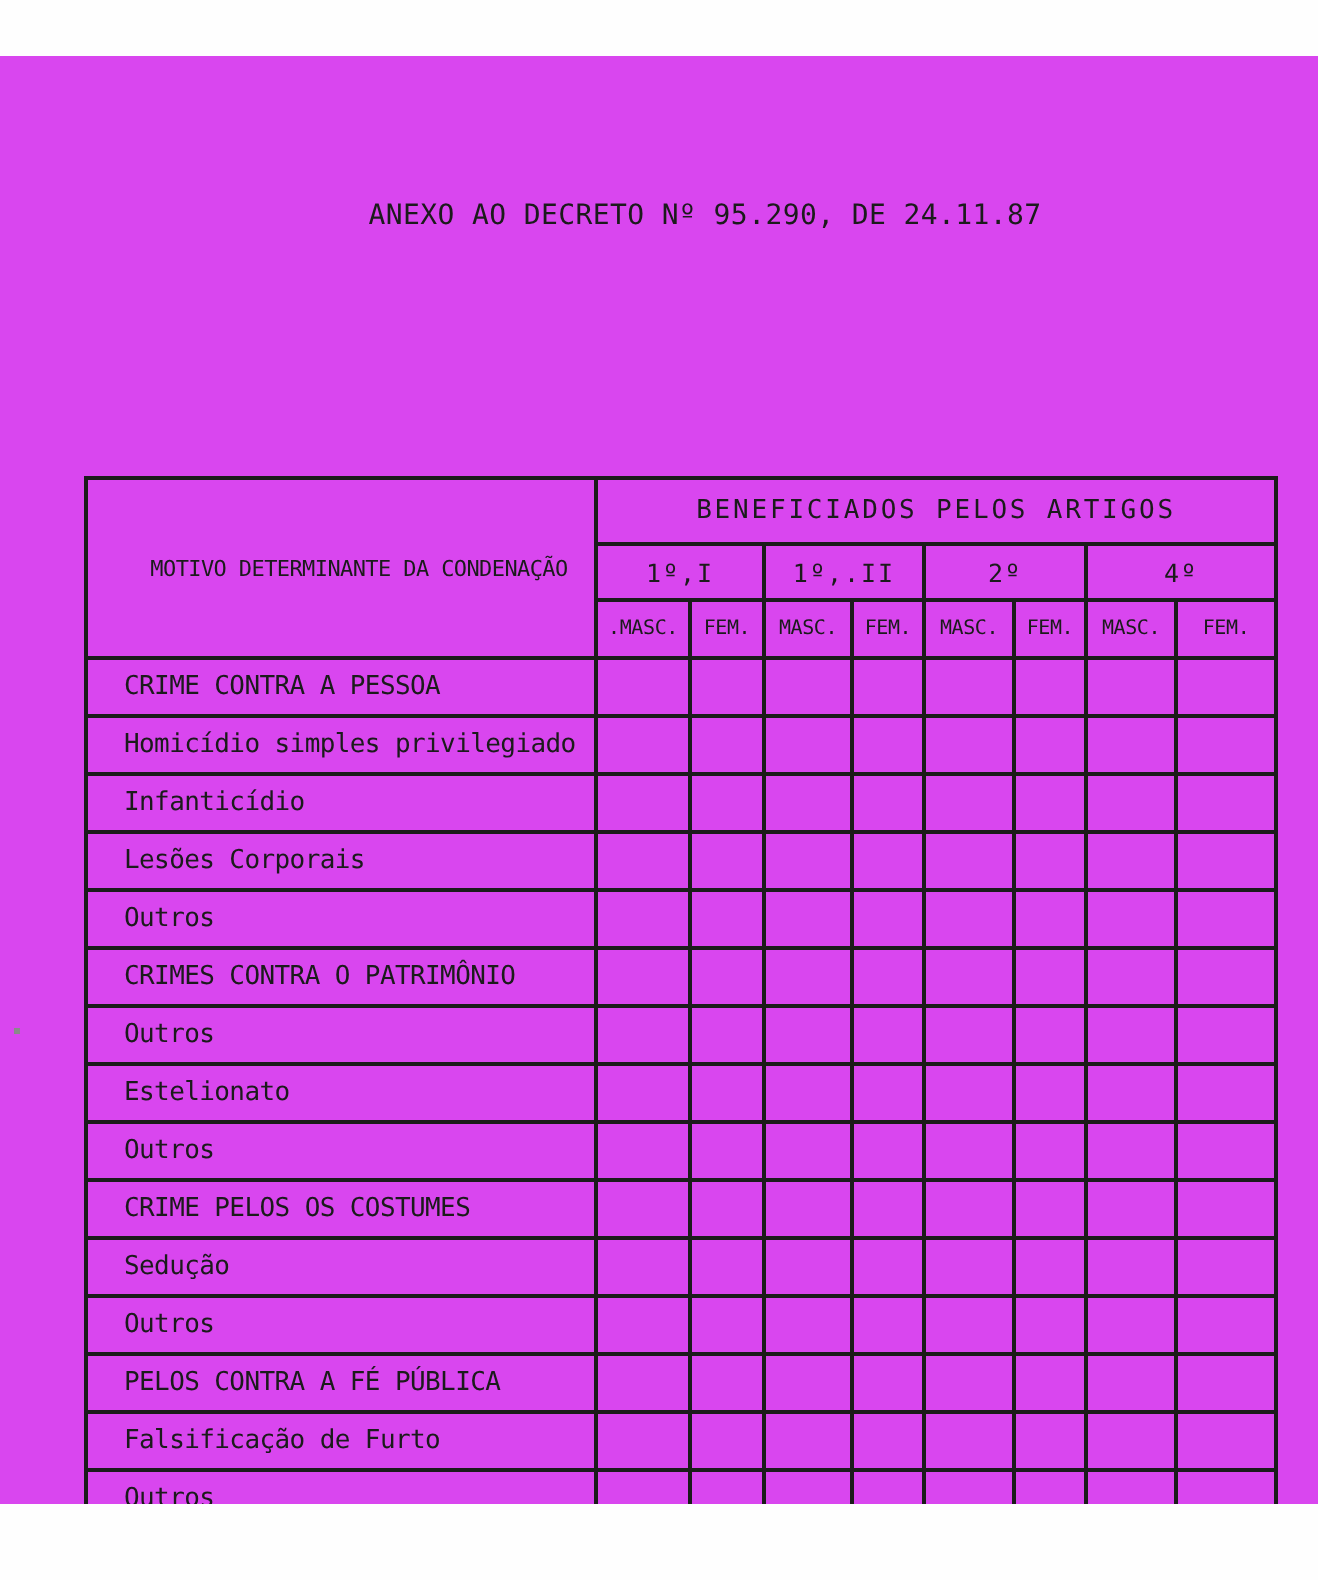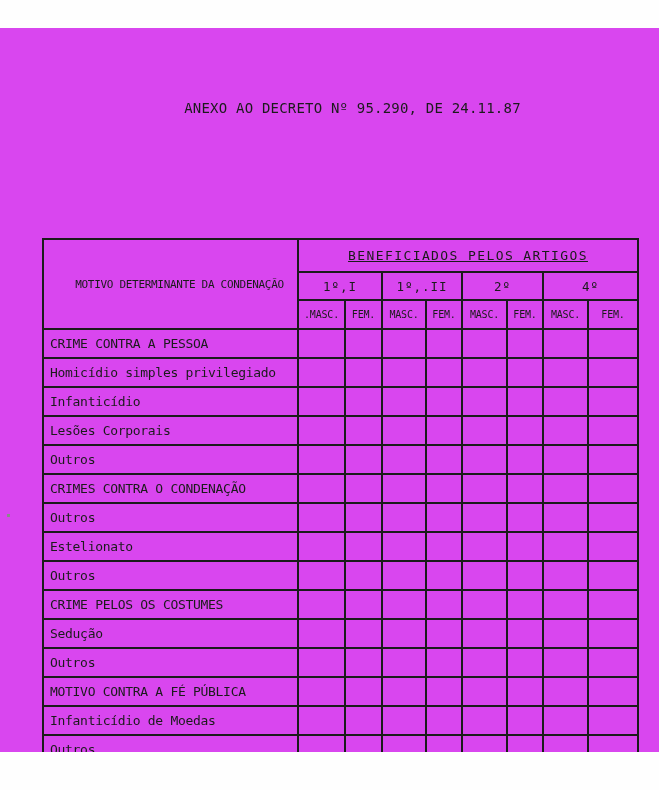--- a/index.html
+++ b/index.html
@@ -44,42 +44,41 @@
     text-align: center;
     padding-left: 18px;
     vertical-align: middle;
     letter-spacing: -0.3px;
   }
   th.benef-cell {
     height: 33px;
     font-size: 13px;
     letter-spacing: 1.4px;
     vertical-align: middle;
-    text-decoration: underline;
   }
   tr.artigo-row th {
     height: 28px;
     font-size: 12.5px;
     letter-spacing: 1px;
     vertical-align: middle;
   }
   tr.sex-row th {
     height: 29px;
     font-size: 10px;
     text-align: center;
     vertical-align: middle;
     letter-spacing: -0.2px;
   }
   tbody td {
     height: 29px;
   }
   tbody td.label-cell {
     font-size: 13px;
     text-align: left;
-    padding-left: 6px;
+    padding-left: 18px;
     vertical-align: middle;
     letter-spacing: -0.3px;
   }
   .artifact-dot {
     position: absolute;
     left: 7px;
     top: 486px;
     width: 3px;
     height: 3px;
     background: #8a8a8a;
@@ -180,21 +179,21 @@
           <td></td>
           <td></td>
           <td></td>
           <td></td>
           <td></td>
           <td></td>
           <td></td>
           <td></td>
         </tr>
         <tr>
-          <td class="label-cell">CRIMES CONTRA O CONDENAÇÃO</td>
+          <td class="label-cell">CRIMES CONTRA O PATRIMÔNIO</td>
           <td></td>
           <td></td>
           <td></td>
           <td></td>
           <td></td>
           <td></td>
           <td></td>
           <td></td>
         </tr>
         <tr>
@@ -257,32 +256,32 @@
           <td></td>
           <td></td>
           <td></td>
           <td></td>
           <td></td>
           <td></td>
           <td></td>
           <td></td>
         </tr>
         <tr>
-          <td class="label-cell">MOTIVO CONTRA A FÉ PÚBLICA</td>
-          <td></td>
-          <td></td>
-          <td></td>
-          <td></td>
-          <td></td>
-          <td></td>
-          <td></td>
-          <td></td>
-        </tr>
-        <tr>
-          <td class="label-cell">Infanticídio de Moedas</td>
+          <td class="label-cell">PELOS CONTRA A FÉ PÚBLICA</td>
+          <td></td>
+          <td></td>
+          <td></td>
+          <td></td>
+          <td></td>
+          <td></td>
+          <td></td>
+          <td></td>
+        </tr>
+        <tr>
+          <td class="label-cell">Falsificação de Furto</td>
           <td></td>
           <td></td>
           <td></td>
           <td></td>
           <td></td>
           <td></td>
           <td></td>
           <td></td>
         </tr>
         <tr>

